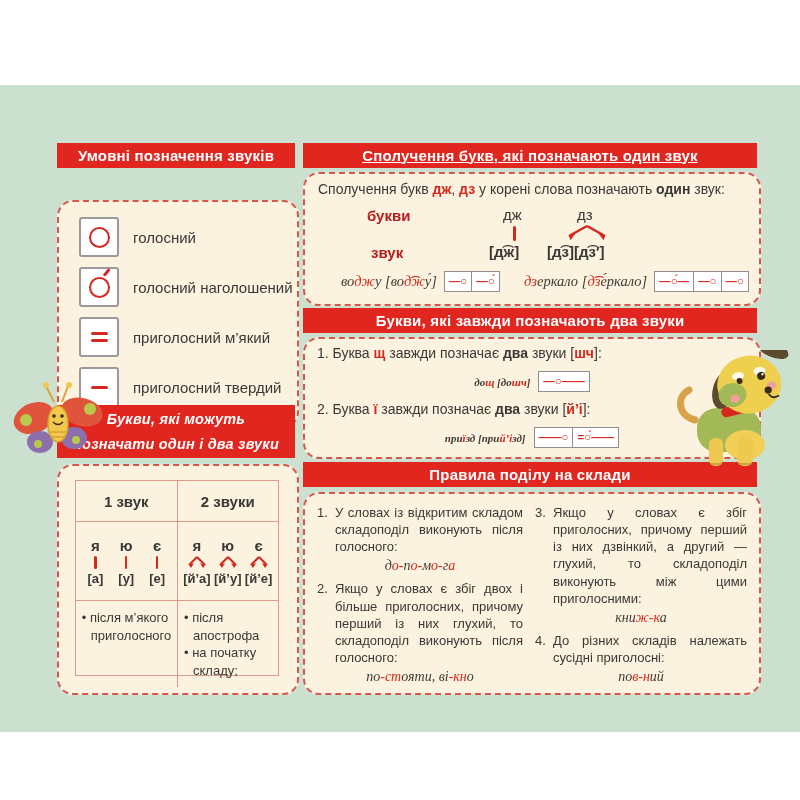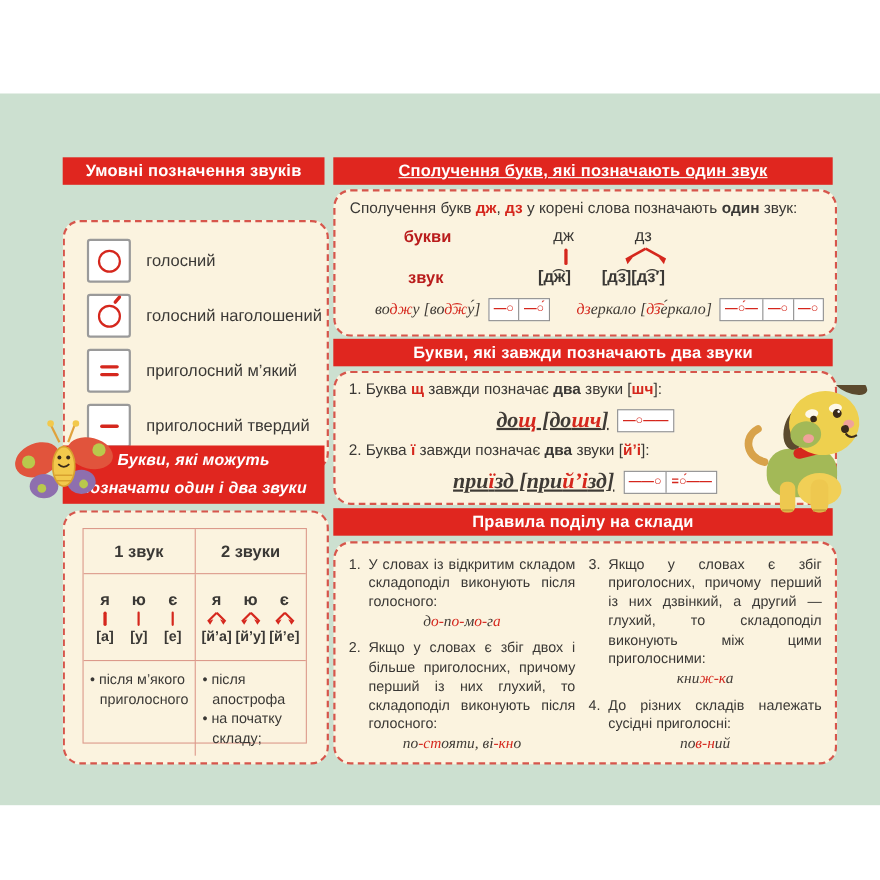--- a/index.html
+++ b/index.html
@@ -40,21 +40,21 @@
           align-items:center;}
   .ex-group{display:flex;align-items:center;gap:7px;}
   .ex-word{font-family:"Liberation Serif", serif;font-style:italic;font-size:14.5px;color:#3f3b36;}
   .scheme{display:inline-flex;background:#fff;border:1.5px solid #8e8e8e;}
   .scheme .cell{padding:1px 4px;color:#d5271d;font-size:11.5px;font-weight:700;line-height:17px;
                 border-left:1.5px solid #8e8e8e;white-space:nowrap;}
   .scheme .cell:first-child{border-left:none;}
 
   .center-ex{position:absolute;left:0;width:100%;display:flex;justify-content:center;
              align-items:center;gap:8px;}
-  .center-ex .ex-word{font-size:20px;font-weight:700;text-decoration:underline;}
+  .center-ex .ex-word{font-size:11px;font-weight:700;}
 
   
   .hdr2{flex-direction:column;font-size:14.5px;line-height:1.7;font-style:italic;}
 
   
   .snd-table{position:absolute;left:75px;top:480px;width:202px;height:194px;
              border:1.5px solid #dc9a8b;display:flex;flex-direction:column;}
   .t-row{display:flex;flex:none;}
   .t-cell{width:50%;display:flex;align-items:center;justify-content:center;
           border-left:1.5px solid #dc9a8b;}

